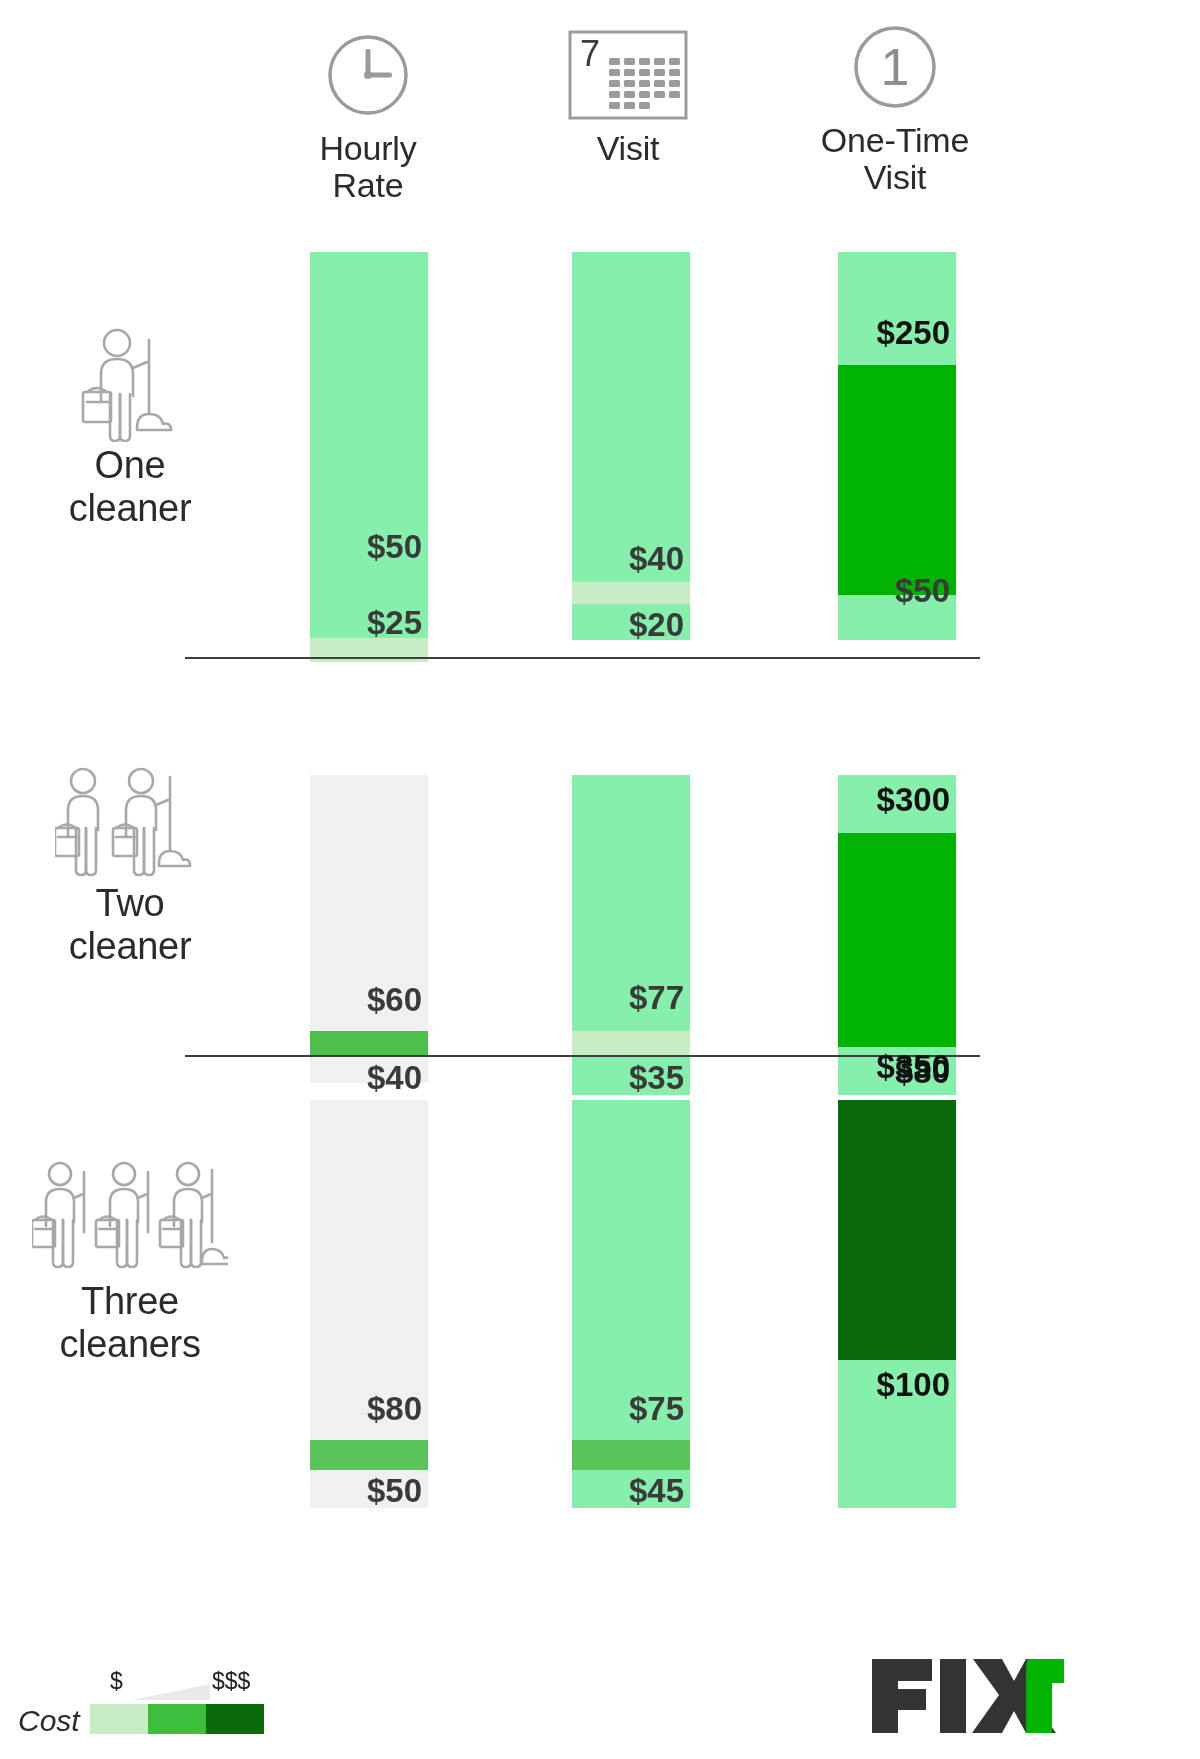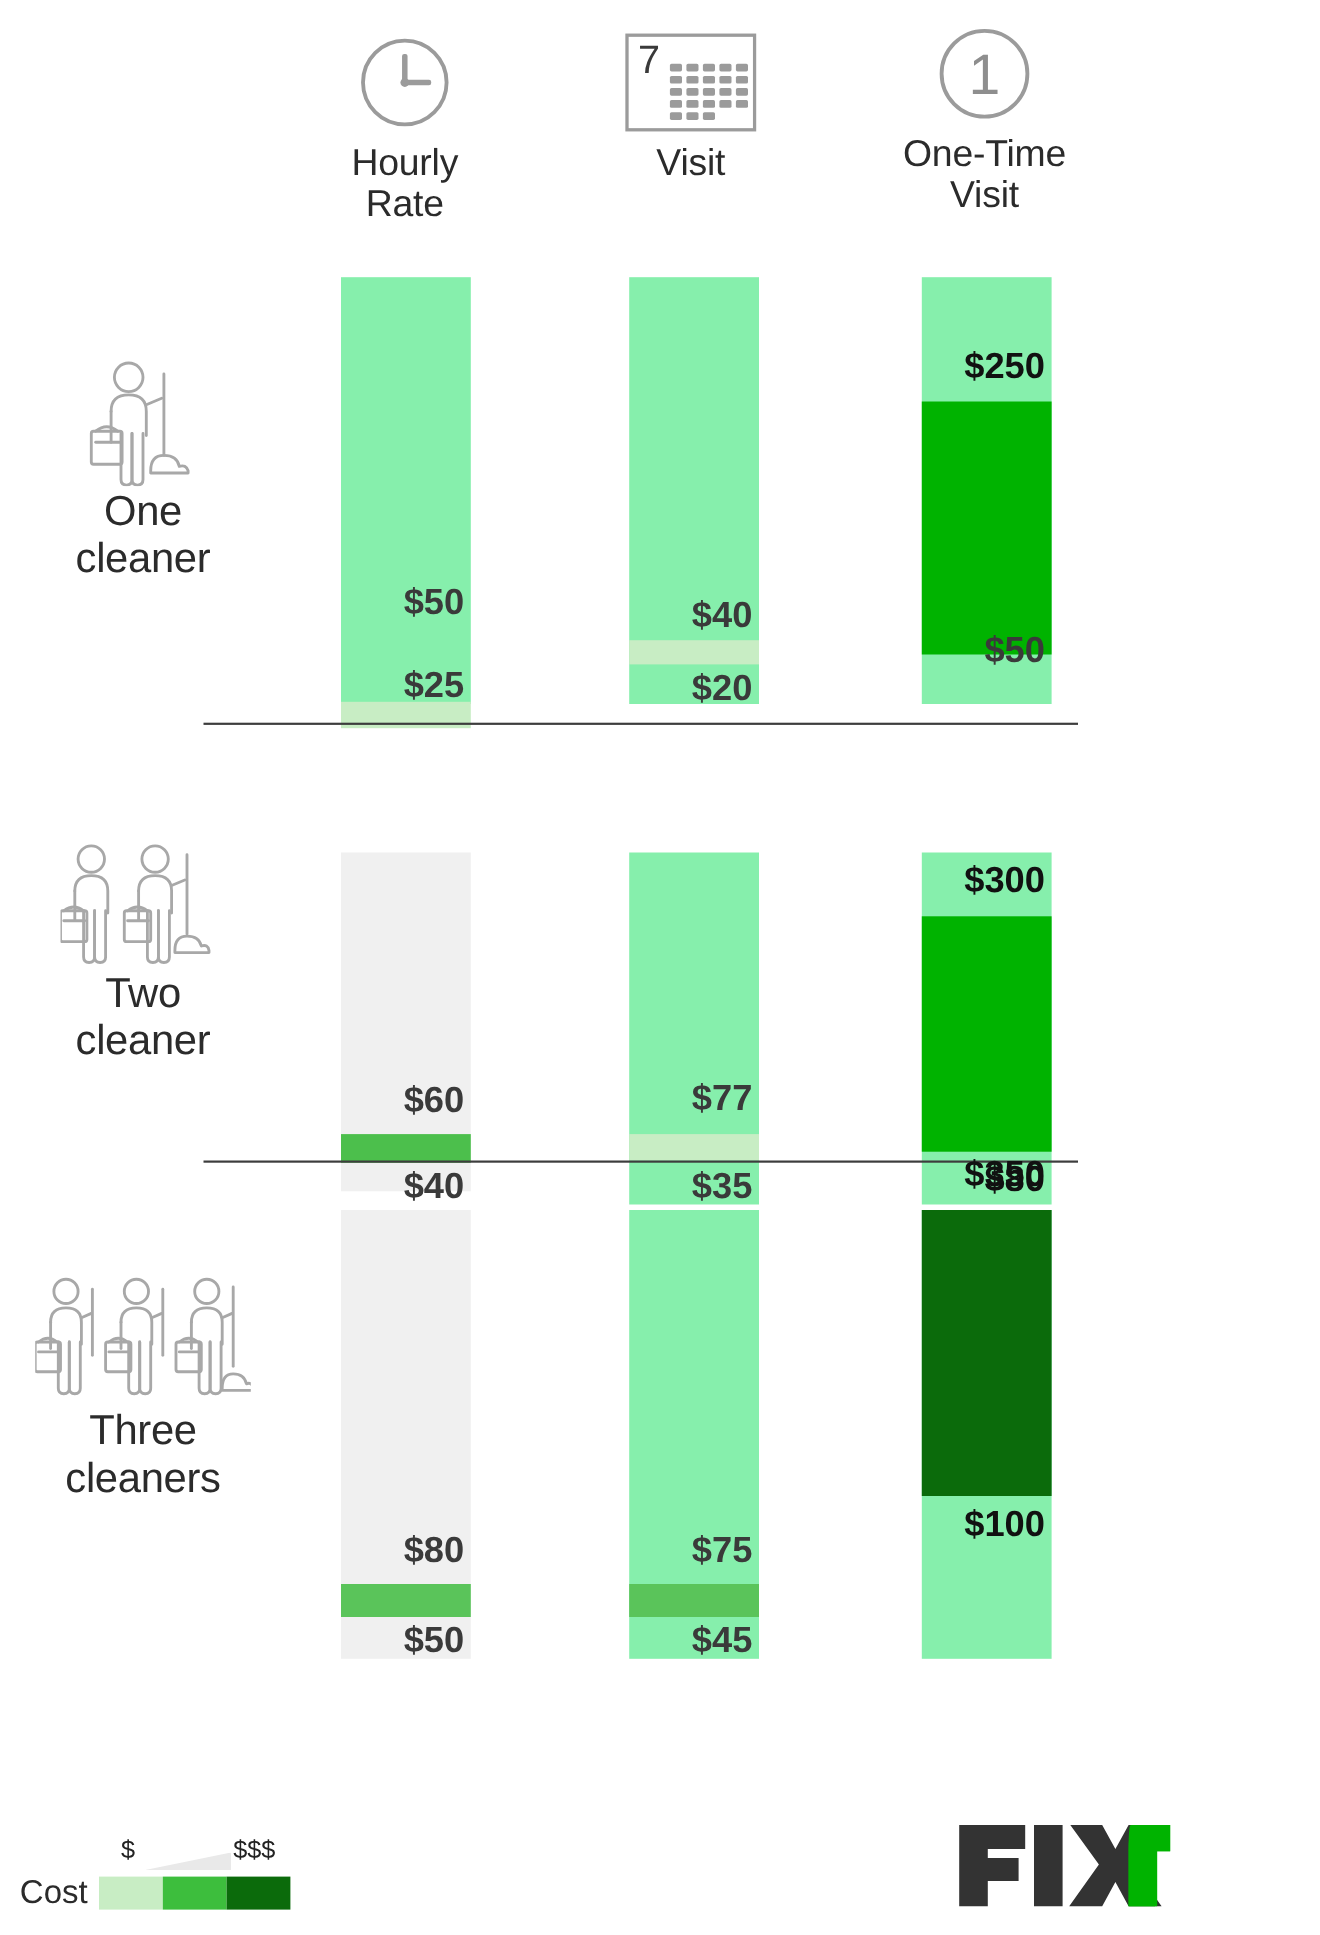--- a/index.html
+++ b/index.html
@@ -91,21 +91,21 @@
   }
   #legend .dollar-max {
     position: absolute; left: 122px; top: 0; font-size: 23px; color: #222;
   }
   #legend .wedge {
     position: absolute; left: 42px; top: 16px;
     width: 78px; height: 16px;
     background: #e9e9e9;
     clip-path: polygon(0 100%, 100% 0, 100% 100%);
   }
-  #legend .cost-row { display: flex; align-items: center; }
+  #legend .cost-row { display: flex; align-items: flex-start; font-style: italic; }
   #legend .cost-label { font-size: 30px; color: #2b2b2b; width: 72px; }
   #legend .swatches { display: flex; height: 30px; }
   #legend .sw { width: 58px; height: 30px; }
 
   
   #logo { position: absolute; left: 868px; top: 1655px; }
 </style>
 </head>
 <body>
 

